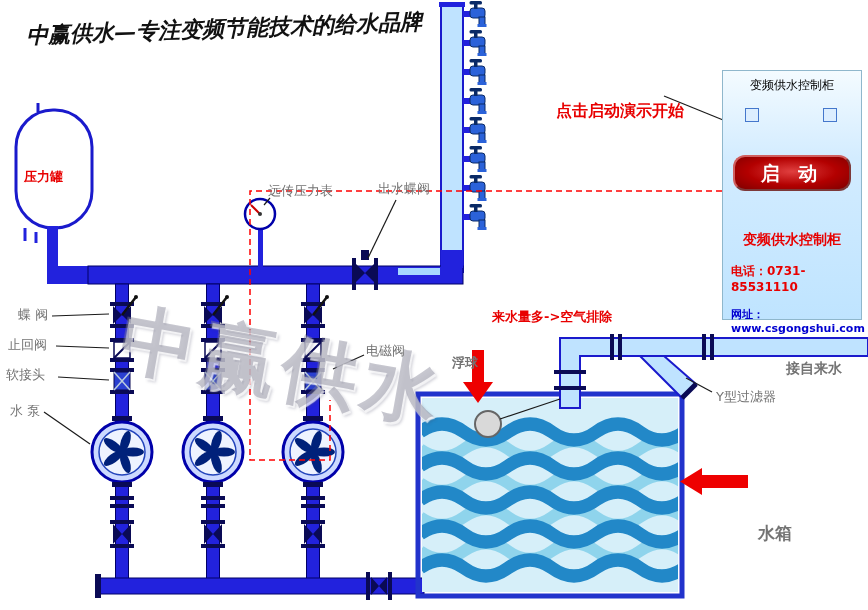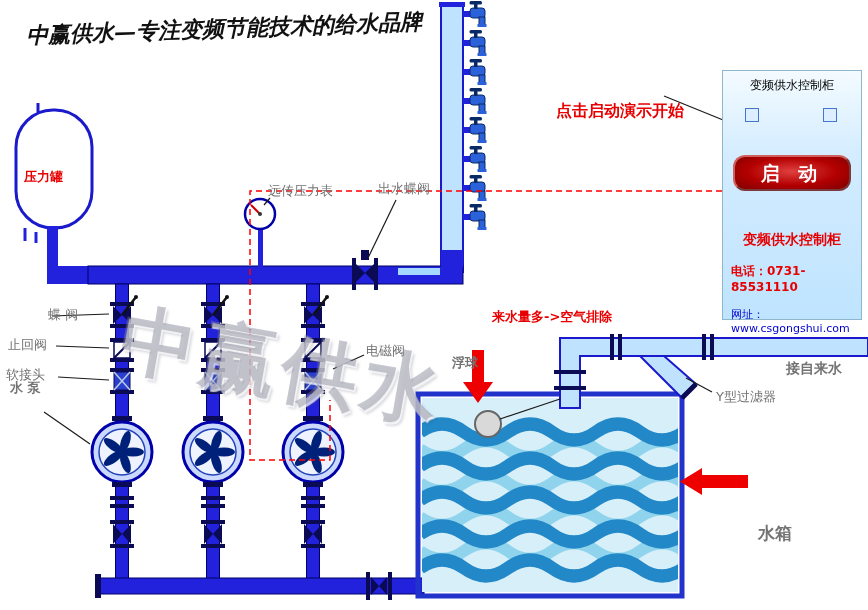--- a/index.html
+++ b/index.html
@@ -21,21 +21,21 @@
   .ind{position:absolute;top:37px;width:12px;height:12px;background:#dceeff;border:1px solid #4477cc;}
   .ind1{left:22px;} .ind2{left:100px;}
   .start-btn{position:absolute;left:10px;top:84px;width:118px;height:36px;border:2px outset #d06060;
              border-radius:12px;color:#fff;font-size:19px;font-weight:bold;letter-spacing:6px;
              text-align:center;line-height:33px;cursor:pointer;box-sizing:border-box;
              background:radial-gradient(ellipse at 50% 45%,#e04040 0%,#b30000 55%,#7e0000 100%);}
   .cab-company{position:absolute;top:160px;left:0;width:100%;text-align:center;color:#e80000;
                font-weight:bold;font-size:14px;}
   .cab-line{position:absolute;left:8px;color:#e80000;font-weight:bold;font-size:12px;}
   .cab-tel{top:192px;} .cab-fax{top:213px;}
-  .cab-web{position:absolute;left:8px;top:236px;color:#0000d0;font-weight:normal;font-size:11px;}
+  .cab-web{position:absolute;left:8px;top:236px;color:#0000d0;font-weight:bold;font-size:11px;}
 </style>
 </head>
 <body>
 
 <div class="stage">
 
   <svg class="diagram" width="868" height="610" viewBox="0 0 868 610">
     <defs>
       <clipPath id="tankClip">
           <rect x="422" y="398" width="256" height="194"></rect>
@@ -208,24 +208,24 @@
       <polygon points="702,468 702,495 680,481.5"></polygon>
     </g>
   </svg>
 
   <div class="watermark">中赢供水</div>
 
   <div class="lbl brand" style="left:26px;top:16px;font-size:22px;transform:rotate(-2deg);">中赢供水—专注变频节能技术的给水品牌</div>
 
   <div class="lbl red bold" style="left:24px;top:146px;">压力罐</div>
 
-  <div class="lbl" style="left:18px;top:308px;margin-left:30px;">蝶 阀</div>
+  <div class="lbl" style="left:18px;top:308px;">蝶 阀</div>
   <div class="lbl" style="left:8px;top:338px;">止回阀</div>
   <div class="lbl" style="left:6px;top:368px;">软接头</div>
-  <div class="lbl" style="left:10px;top:381px;font-weight:bold;">水 泵</div>
+  <div class="lbl" style="left:10px;top:404px;">水 泵</div>
 
   <div class="lbl" style="left:268px;top:184px;">远传压力表</div>
   <div class="lbl" style="left:378px;top:182px;">出水蝶阀</div>
   <div class="lbl" style="left:366px;top:344px;">电磁阀</div>
 
   <div class="lbl bold" style="left:452px;top:332px;">浮球</div>
   <div class="lbl red bold" style="left:492px;top:286px;">来水量多-&gt;空气排除</div>
 
   <div class="lbl" style="left:696px;top:390px;margin-left:20px;">Y型过滤器</div>
   <div class="lbl bold" style="left:786px;top:336px;font-size:14px;">接自来水</div>

